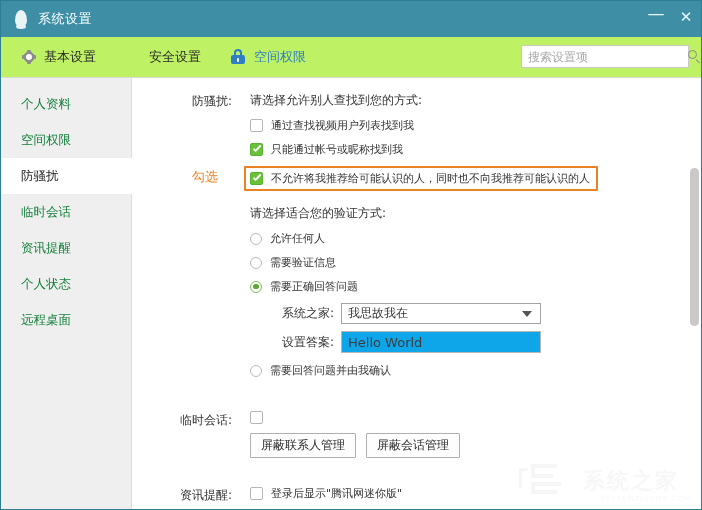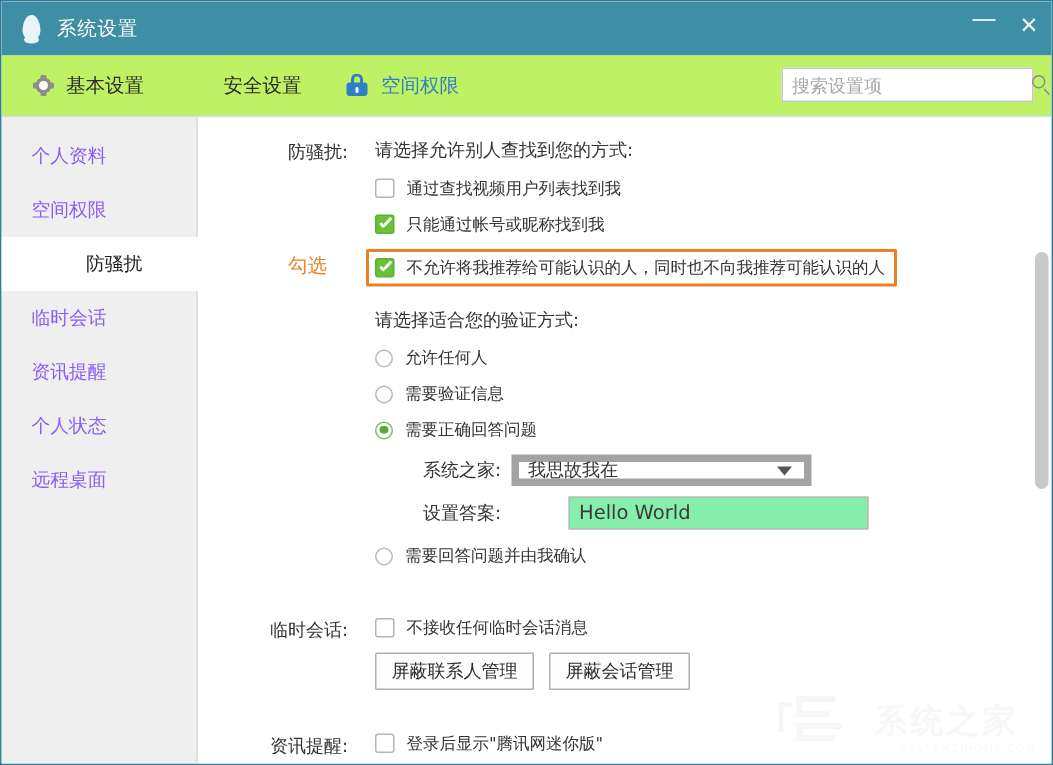--- a/index.html
+++ b/index.html
@@ -63,22 +63,22 @@
   .search-input{border:0;outline:0;flex:1;height:21px;padding:0 6px;font-size:12px;color:#444;
       font-family:"DejaVu Sans","Liberation Sans",sans-serif;background:transparent;}
   .search-input::placeholder{color:#a8a8a8;}
   .search-ico{width:22px;height:21px;position:relative;}
   .search-ico:before{content:"";position:absolute;left:4px;top:4px;width:9px;height:9px;border:1.4px solid #8a8a8a;border-radius:50%;box-sizing:border-box;}
   .search-ico:after{content:"";position:absolute;left:12px;top:13px;width:5px;height:1.4px;background:#8a8a8a;transform:rotate(45deg);transform-origin:left center;}
 
   
   .body{display:flex;height:437px;}
   .sidebar{width:131px;background:#efefef;border-right:1px solid #dcdcdc;box-sizing:border-box;padding-top:8px;}
-  .side-item{height:36px;line-height:36px;padding-left:20px;font-size:12.5px;color:#8b5cf6;box-sizing:border-box;}
-  .side-item.active{background:#ffffff;border-right:1px solid #fff;margin-right:-1px;color:#1d1d1d;text-align:center;}
+  .side-item{height:36px;line-height:36px;padding-left:20px;font-size:12.5px;color:#15803d;box-sizing:border-box;}
+  .side-item.active{background:#ffffff;border-right:1px solid #fff;margin-right:-1px;color:#1d1d1d;}
 
   .content{flex:1;position:relative;background:#fff;overflow:hidden;}
   .content-inner{position:relative;padding:14px 0 0 0;}
 
   .row{display:flex;margin-bottom:0;}
   .sec-label{width:72px;text-align:right;font-size:12px;color:#333;padding-top:1px;
              margin-left:28px;flex:none;}
   .sec-body{margin-left:18px;flex:1;}
 
   .lead{font-size:12px;color:#333;margin-bottom:9px;}
@@ -97,28 +97,28 @@
   .rdo.on:after{content:"";position:absolute;left:2.4px;top:2.4px;width:5.2px;height:5.2px;border-radius:50%;background:#5aa832;}
 
   .highlight-box{border:2px solid #ea8124;padding:3px 6px 3px 4px;display:inline-flex;align-items:center;
       margin-left:-6px;border-radius:1px;}
   .annot{position:absolute;left:-58px;top:2px;color:#ea8124;font-size:13px;}
 
   .indent{margin-left:22px;}
 
   .field-row{display:flex;align-items:center;margin-bottom:7px;}
   .field-label{width:62px;text-align:right;font-size:12px;color:#333;margin-right:7px;}
-  .combo{width:200px;height:21px;border:5px solid #a3a3a3;background:#fff;box-sizing:border-box;
+  .combo{width:200px;height:21px;border:1px solid #a3a3a3;background:#fff;box-sizing:border-box;
       display:flex;align-items:center;position:relative;}
   .combo-val{font-size:12px;color:#333;padding-left:6px;flex:1;}
   .caret{width:0;height:0;border-left:5px solid transparent;border-right:5px solid transparent;
       border-top:6px solid #555;margin-right:8px;}
-  .txtbox{width:200px;height:22px;border:1px solid #b9b9b9;background:#86efac;box-sizing:border-box;
+  .txtbox{width:200px;height:22px;border:1px solid #b9b9b9;background:#0ea5e9;box-sizing:border-box;
       font-size:13px;color:#3b3b3b;padding:0 6px;outline:none;
-      font-family:"DejaVu Sans","Liberation Sans",sans-serif;margin-left:38px;}
+      font-family:"DejaVu Sans","Liberation Sans",sans-serif;}
 
   .btn-row{display:flex;gap:10px;margin-top:4px;margin-bottom:4px;}
   .btn{height:23px;min-width:70px;padding:0 10px;border:1px solid #b0b0b0;background:#fdfdfd;
       font-size:12px;color:#2b2b2b;display:flex;align-items:center;justify-content:center;
       border-radius:1px;}
 
   .spacer24{height:24px;}
 
   
   .scroll{position:absolute;right:2px;top:2px;width:9px;bottom:2px;}
@@ -255,21 +255,20 @@
 
             <div class="spacer24"></div>
           </div>
         </div>
 
         <div class="row">
           <div class="sec-label">临时会话:</div>
           <div class="sec-body">
             <div class="opt">
               <span class="cbx"></span>
-              <span class="opt-label">不接收任何临时会话消息</span>
             </div>
             <div class="btn-row">
               <div class="btn">屏蔽联系人管理</div>
               <div class="btn">屏蔽会话管理</div>
             </div>
             <div class="spacer24"></div>
           </div>
         </div>
 
         <div class="row">

